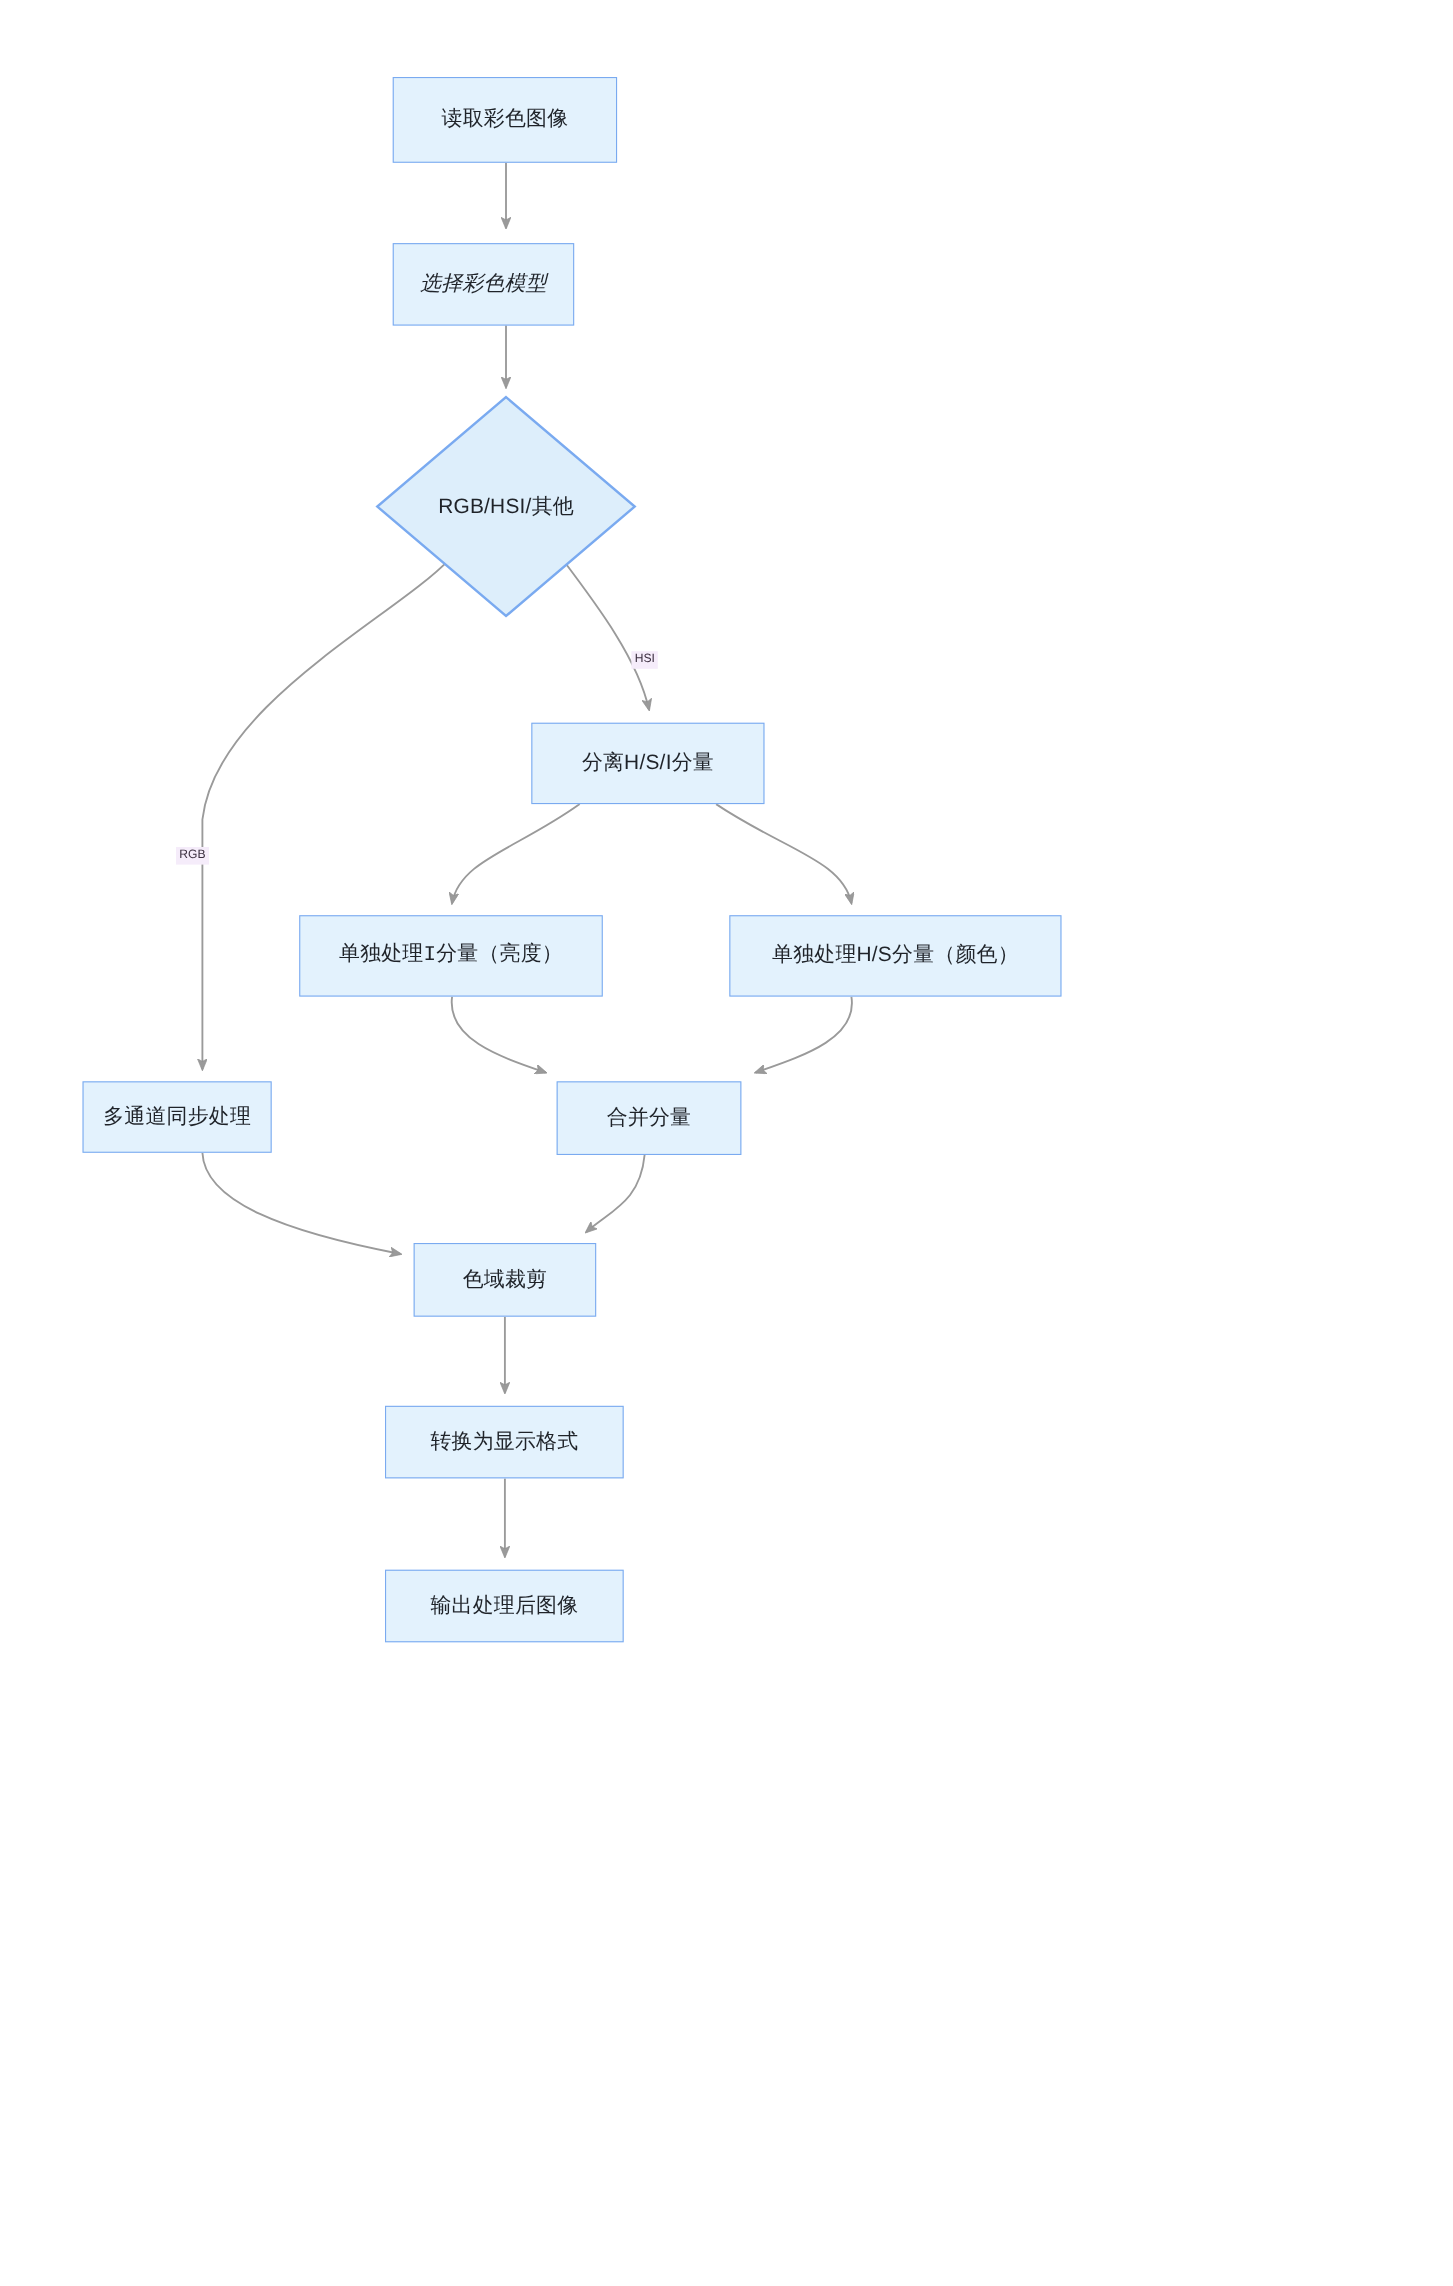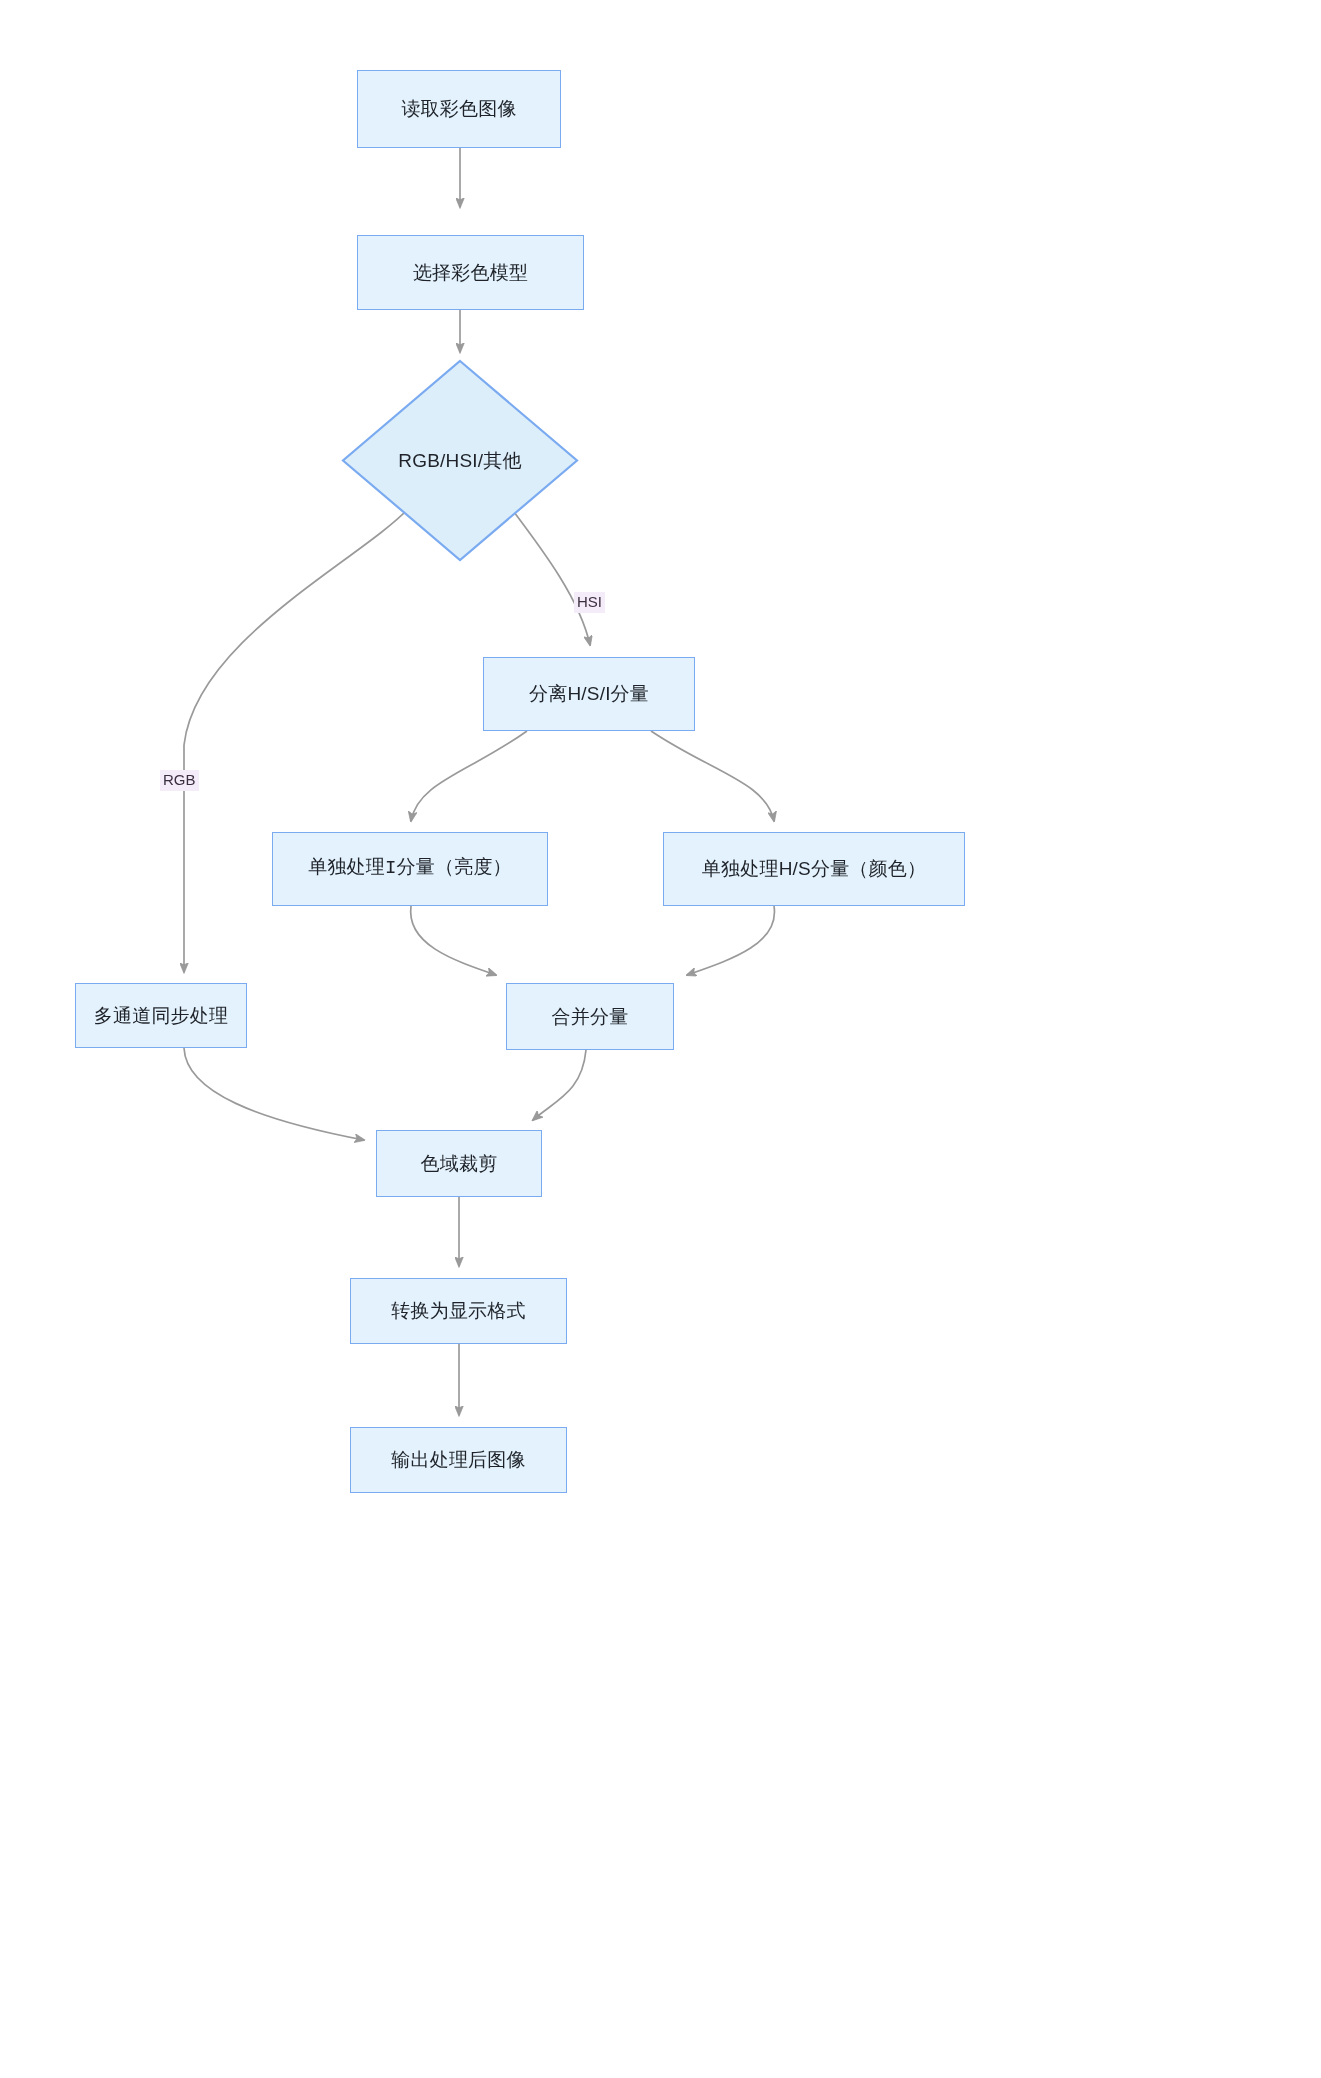--- a/index.html
+++ b/index.html
@@ -56,21 +56,21 @@
     position: relative;
     z-index: 2;
     color: #1f2329;
     font-size: 19px;
     white-space: nowrap;
   }
   .edge-label {
     position: absolute;
     background: #f5ecfa;
     color: #3b2f3f;
-    font-size: 15px;
+    font-size: 11px;
     padding: 1px 3px;
     box-sizing: border-box;
     white-space: nowrap;
     line-height: 1.25;
   }
 </style>
 </head>
 <body>
 
 <div id="canvas">
@@ -106,21 +106,21 @@
       <path d="M459,1197 L459,1266"></path>
 
       <path d="M459,1344 L459,1415"></path>
     </g>
   </svg>
 
   <div class="node" style="left:357px; top:70px; width:204px; height:78px;">
     <span>读取彩色图像</span>
   </div>
 
-  <div class="node" style="left:357px; top:235px; width:227px; height:75px;">
+  <div class="node" style="left:357px; top:221px; width:165px; height:75px;font-style:italic;">
     <span>选择彩色模型</span>
   </div>
 
   <div class="node decision" style="left:340px; top:358px; width:240px; height:205px;">
     <svg class="diamond-shape" viewBox="0 0 240 205" preserveAspectRatio="none">
       <polygon points="120,3 237,102.5 120,202 3,102.5" fill="#ddeefb" stroke="#7aaaf0" stroke-width="2.2"></polygon>
     </svg>
     <span class="diamond-label">RGB/HSI/其他</span>
   </div>
 

